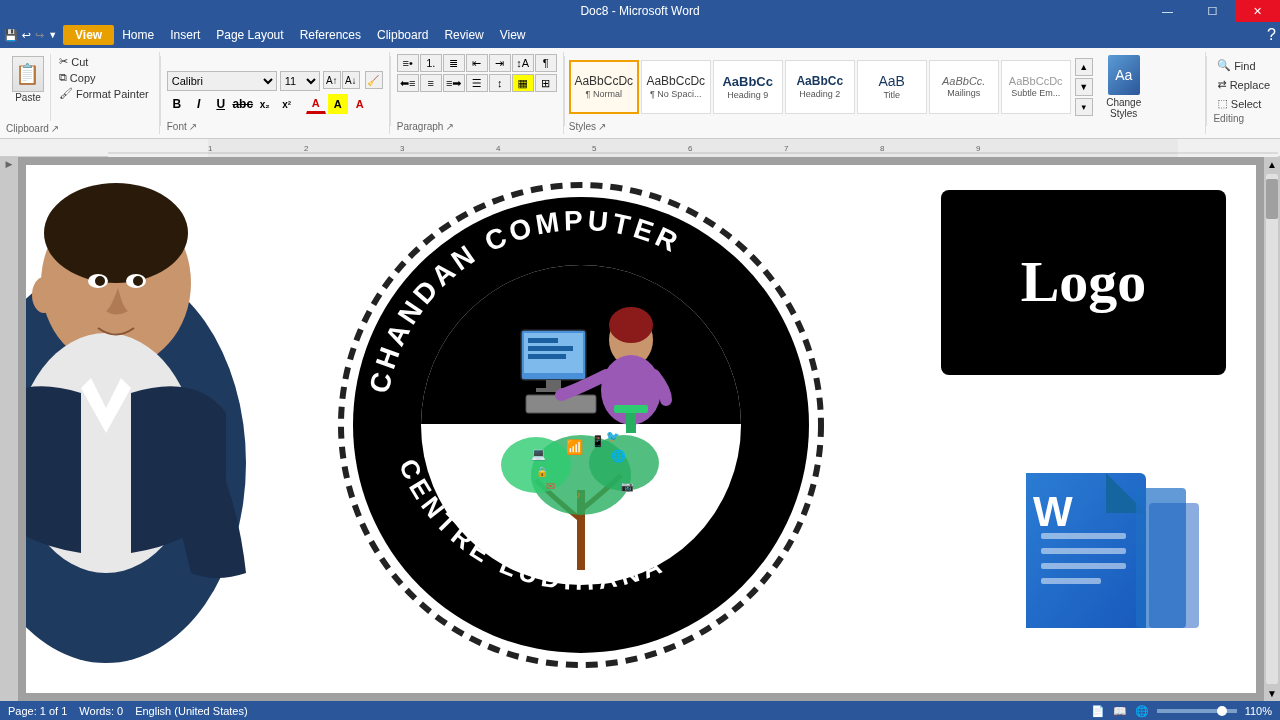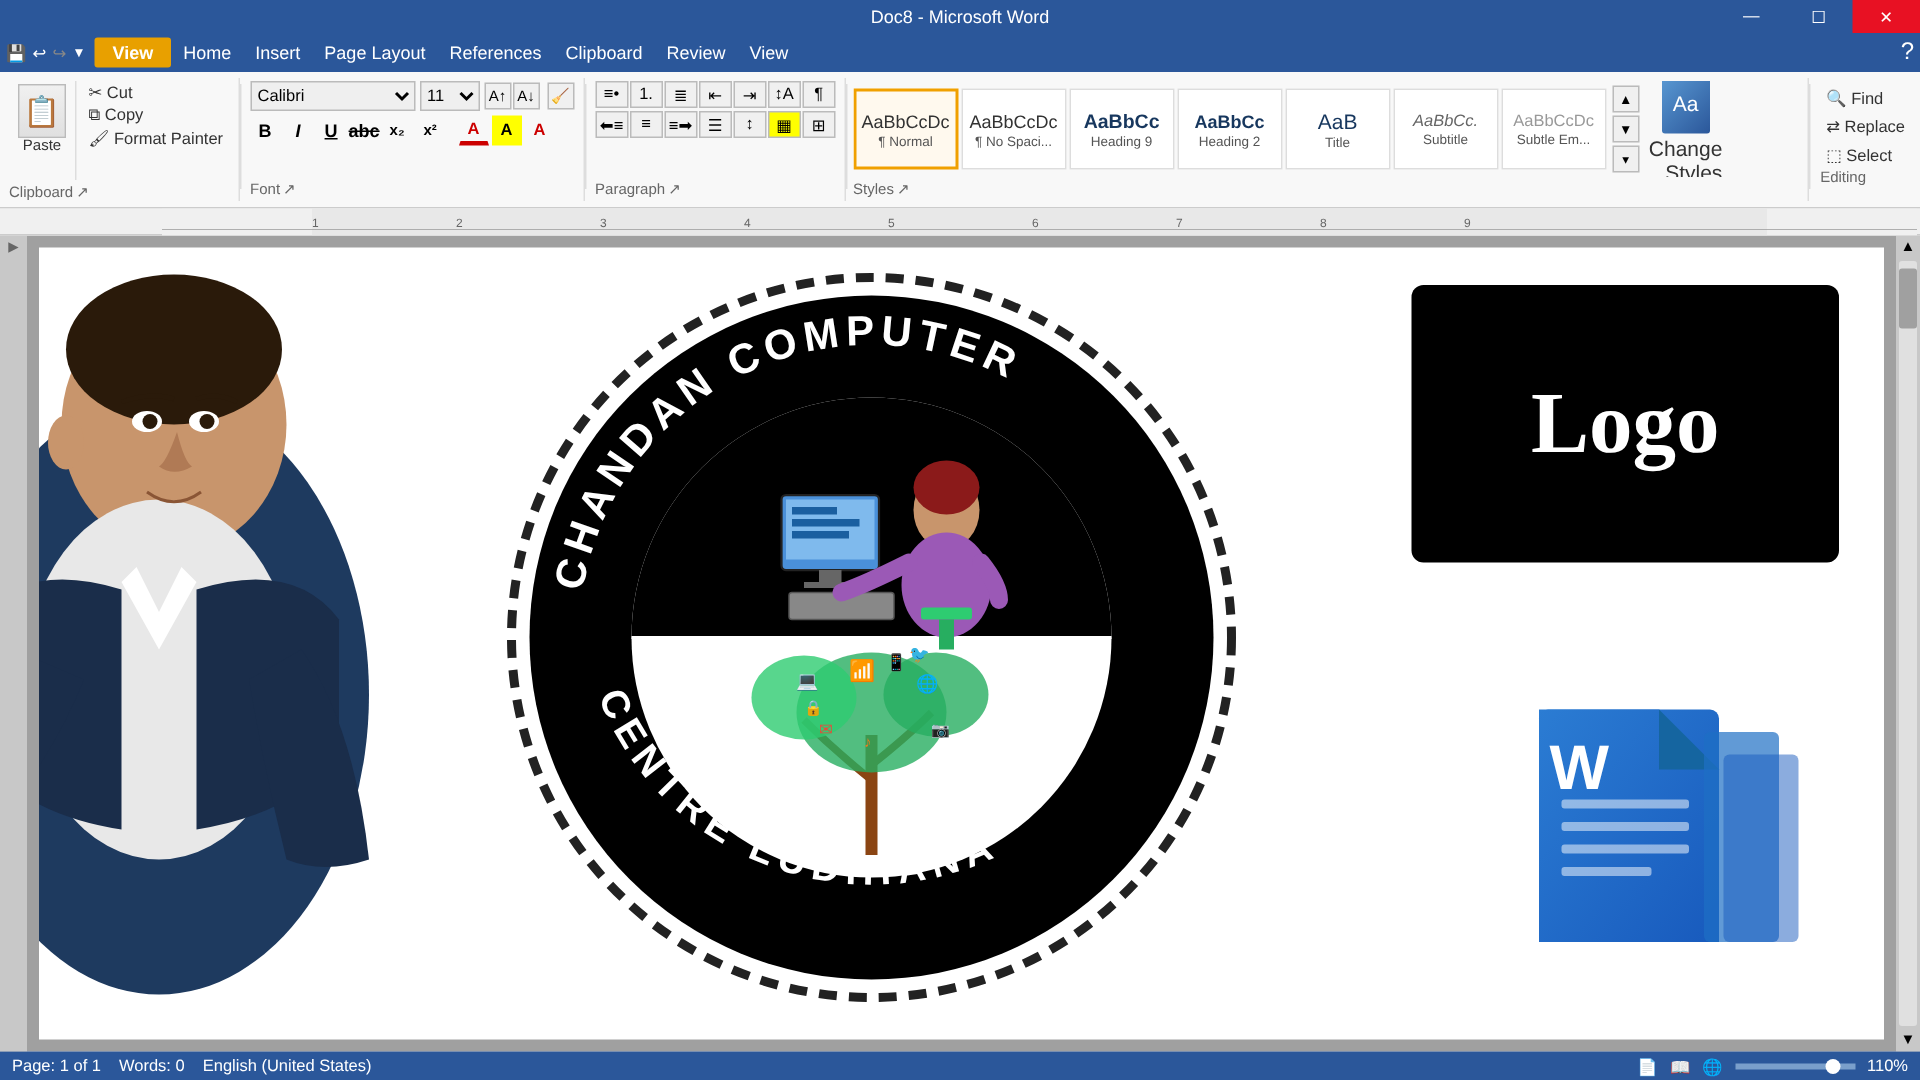--- a/index.html
+++ b/index.html
@@ -123,22 +123,22 @@
       padding: 1px 4px;
       display: flex;
       align-items: center;
       gap: 3px;
     }
 
     
     .font-group-top {
       display: flex;
       gap: 3px;
-      align-items: center;
       margin-bottom: 3px;
+      margin-top: 17px;
     }
     .font-select {
       width: 110px;
       height: 20px;
       font-size: 11px;
       border: 1px solid #bbb;
     }
     .font-size-select {
       width: 40px;
       height: 20px;
@@ -466,37 +466,37 @@
           <div class="style-btn-label">Heading 2</div>
         </div>
 
         <div class="style-btn">
           <div class="style-preview-title">AaB</div>
           <div class="style-btn-label">Title</div>
         </div>
 
         <div class="style-btn">
           <div class="style-preview-subtitle">AaBbCc.</div>
-          <div class="style-btn-label">Subtitle</div>
+          <div class="style-btn-label">Mailings</div>
         </div>
 
         <div class="style-btn">
           <div class="style-preview-subtle">AaBbCcDc</div>
           <div class="style-btn-label">Subtle Em...</div>
         </div>
 
         <div style="display:flex; flex-direction:column; justify-content:center; gap:2px; margin-left:2px;">
           <div class="icon-btn" style="font-size:9px;">▲</div>
           <div class="icon-btn" style="font-size:9px;">▼</div>
           <div class="icon-btn" style="font-size:9px;">▾</div>
         </div>
 
         <div class="change-styles-btn" style="margin-left:4px;">
           <div class="change-styles-icon">Aа</div>
-          <div style="font-size:14px; color:#333; text-align:right; margin-top:2px;">Change<br>Styles</div>
+          <div style="font-size:10px; color:#333; text-align:center; margin-top:2px;">Change<br>Styles</div>
         </div>
       </div>
       <div class="ribbon-group-label">
         <span>Styles</span>
         <span style="cursor:pointer;">↗</span>
       </div>
     </div>
 
     <div class="divider"></div>
 

